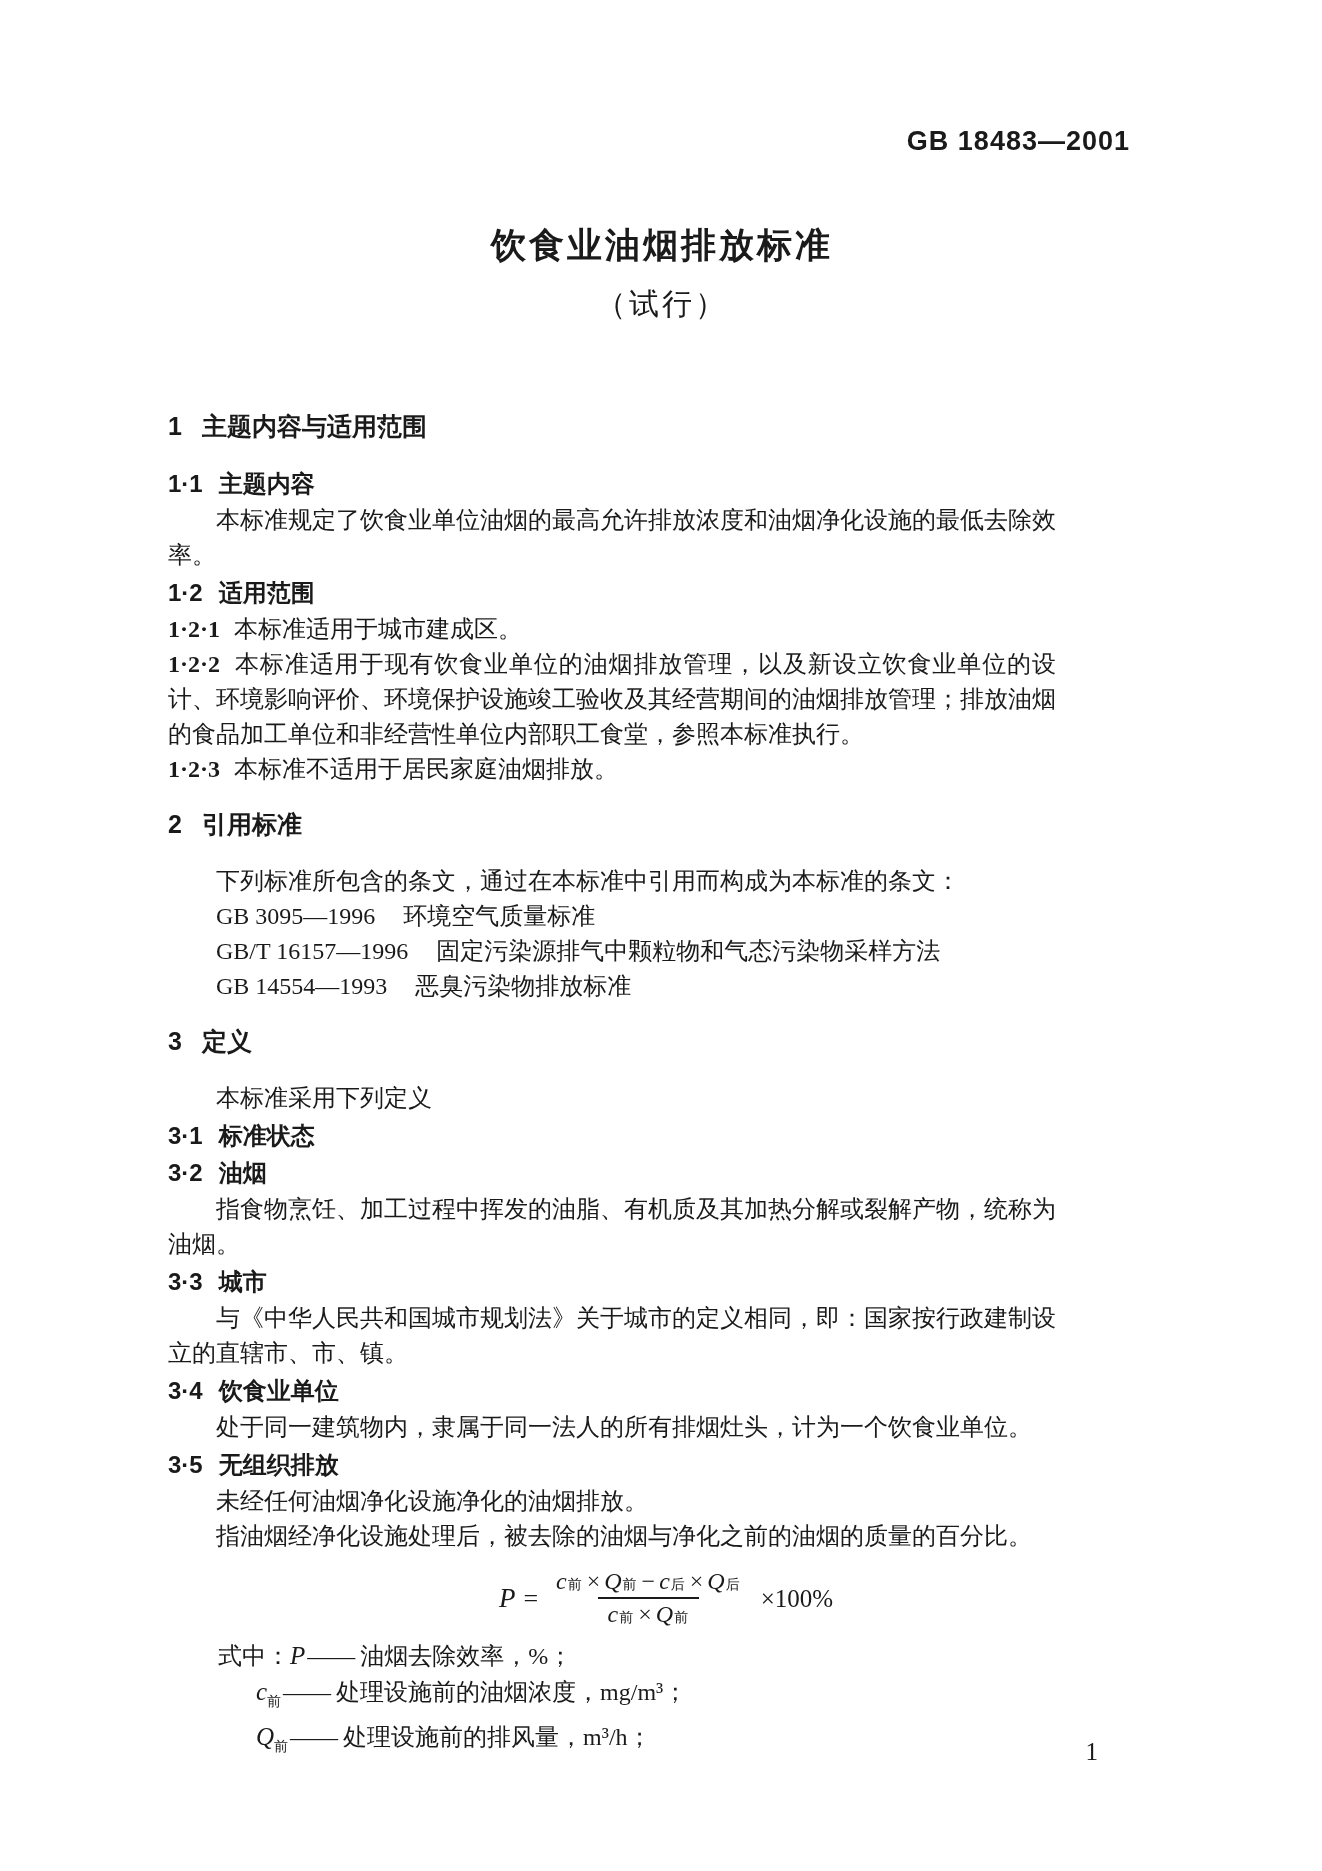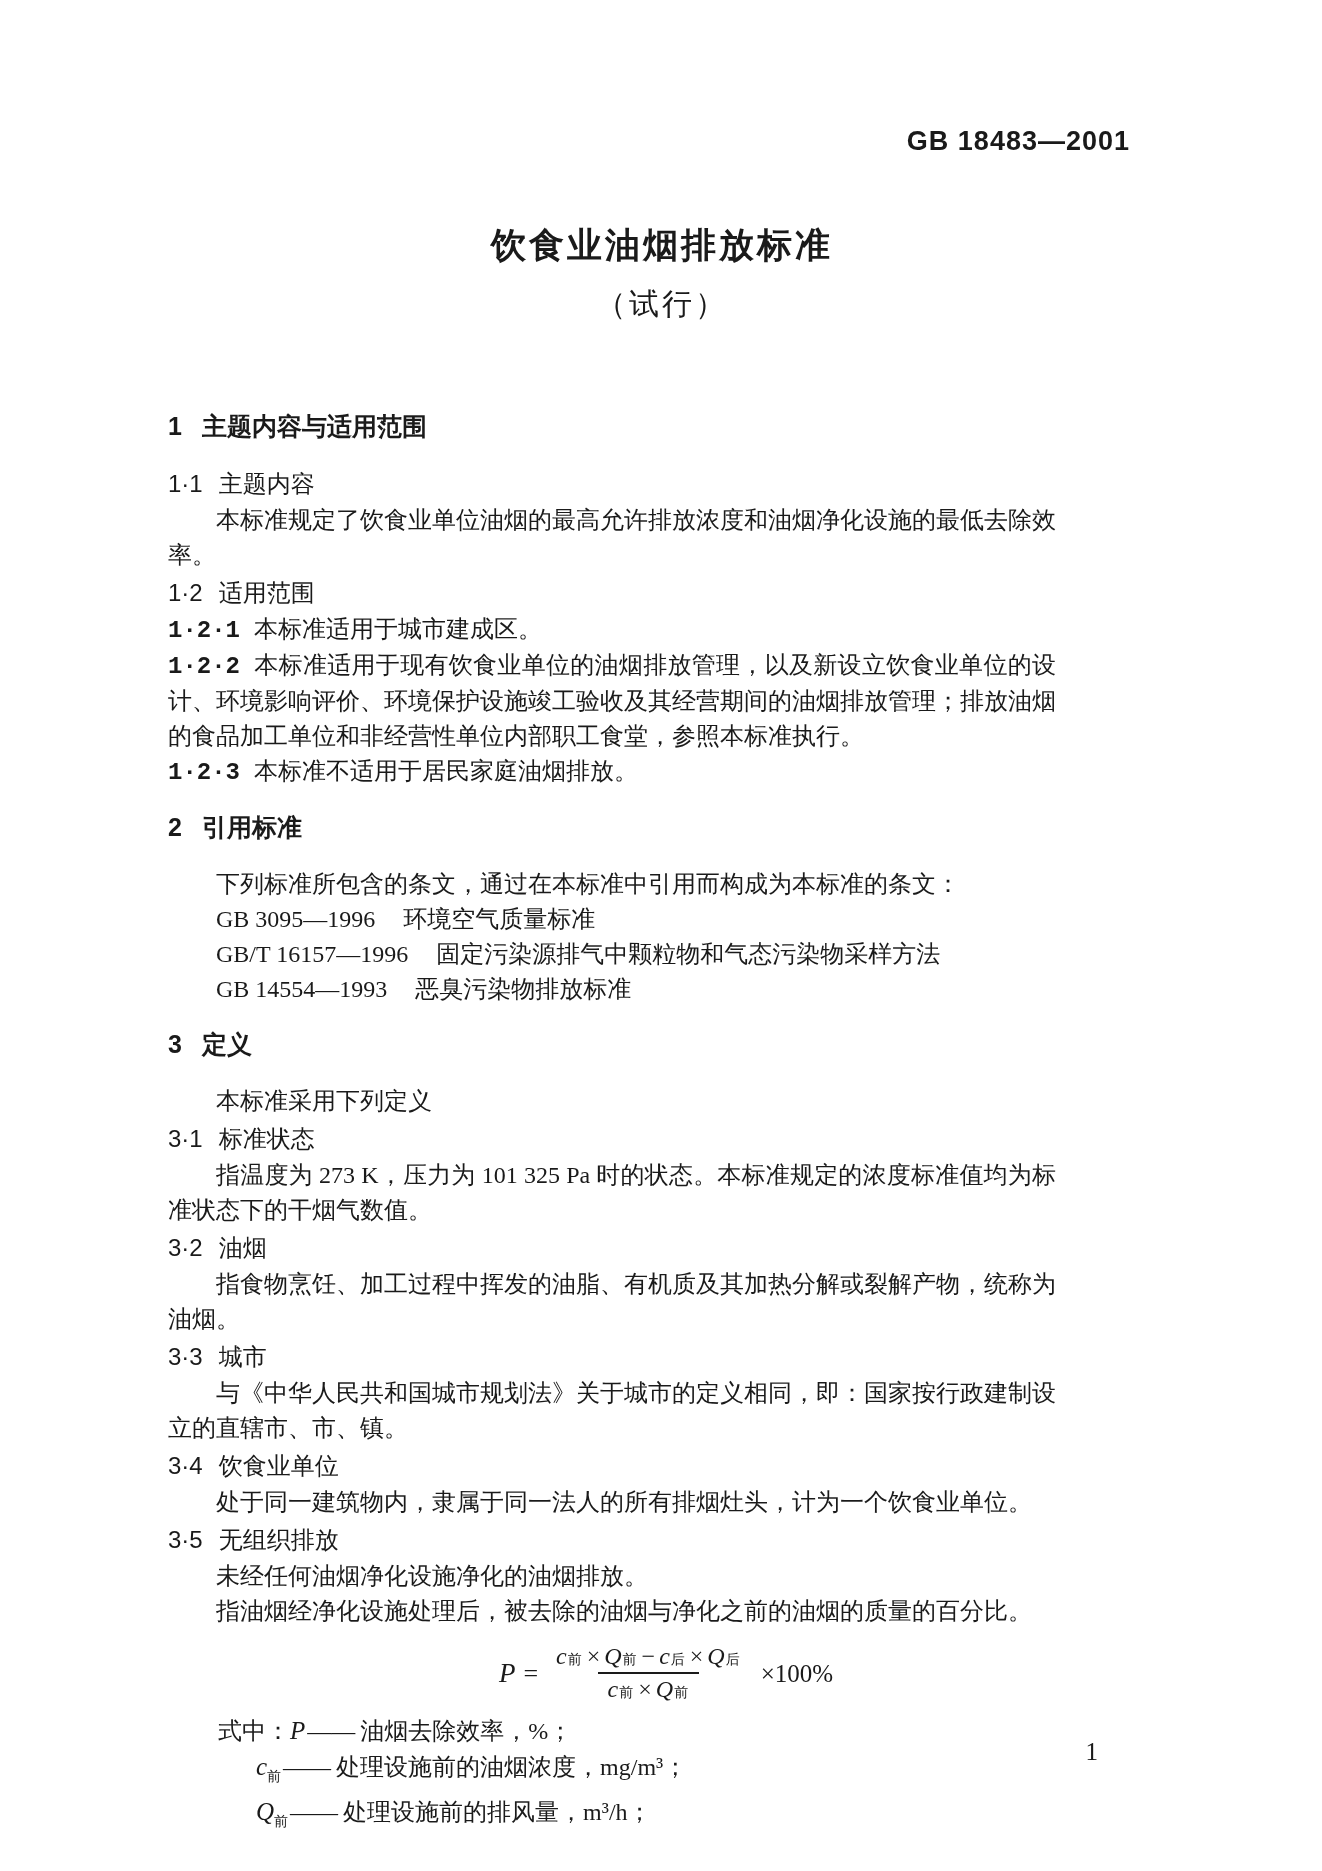--- a/index.html
+++ b/index.html
@@ -11,26 +11,26 @@
   .title-wrap{padding-top:222px;text-align:center;transform:translateX(54px);}
   .doc-title{margin:0;font-family:"Liberation Sans",sans-serif;font-weight:700;font-size:35px;letter-spacing:3px;}
   .doc-subtitle{margin-top:15px;font-family:"Liberation Serif",serif;font-size:30px;letter-spacing:3px;}
 
   .content{margin:0 160px 0 168px;font-family:"Liberation Serif",serif;font-size:24px;line-height:35px;}
 
   .h1{margin:20px 0 22px;font-family:"Liberation Sans",sans-serif;font-weight:700;font-size:25px;line-height:35px;}
   .content .h1.first{margin-top:84px;}
   .h1 .num{margin-right:20px;}
 
-  .h2{margin:2px 0;font-family:"Liberation Sans",sans-serif;font-weight:400;font-size:24px;line-height:35px;}
+  .h2{margin:2px 0;font-family:"Liberation Sans",sans-serif;font-weight:700;font-size:24px;line-height:35px;}
   .h2 .num{margin-right:16px;}
 
   p{margin:0;text-align:justify;}
   p.indent{text-indent:2em;}
-  .clause .cnum{font-family:Liberation Mono, monospace;font-weight:700;margin-right:14px;}
+  .clause .cnum{font-family:Liberation Serif, serif;font-weight:700;margin-right:14px;}
 
   .refs p{padding-left:48px;text-align:left;}
   .ref-name{padding-left:28px;}
 
   .formula{display:flex;align-items:center;justify-content:center;transform:translateX(54px);
     margin:12px 0 8px;font-family:"Liberation Serif",serif;}
   .fvar{font-style:italic;font-size:27px;}
   .feq{margin:0 8px;font-size:26px;}
   .frac{display:inline-flex;flex-direction:column;align-items:center;}
   .fnum,.fden{display:flex;align-items:baseline;padding:1px 10px;font-size:24px;line-height:29px;}
@@ -105,21 +105,20 @@
 
     <div class="h1">
       <span class="num">3</span><span>定义</span>
     </div>
 
     <p class="indent">本标准采用下列定义</p>
 
     <div class="h2">
       <span class="num">3·1</span><span>标准状态</span>
     </div>
-    <p class="indent">指温度为 273 K，压力为 101 325 Pa 时的状态。本标准规定的浓度标准值均为标准状态下的干烟气数值。</p>
 
     <div class="h2">
       <span class="num">3·2</span><span>油烟</span>
     </div>
     <p class="indent">指食物烹饪、加工过程中挥发的油脂、有机质及其加热分解或裂解产物，统称为油烟。</p>
 
     <div class="h2">
       <span class="num">3·3</span><span>城市</span>
     </div>
     <p class="indent">与《中华人民共和国城市规划法》关于城市的定义相同，即：国家按行政建制设立的直辖市、市、镇。</p>

